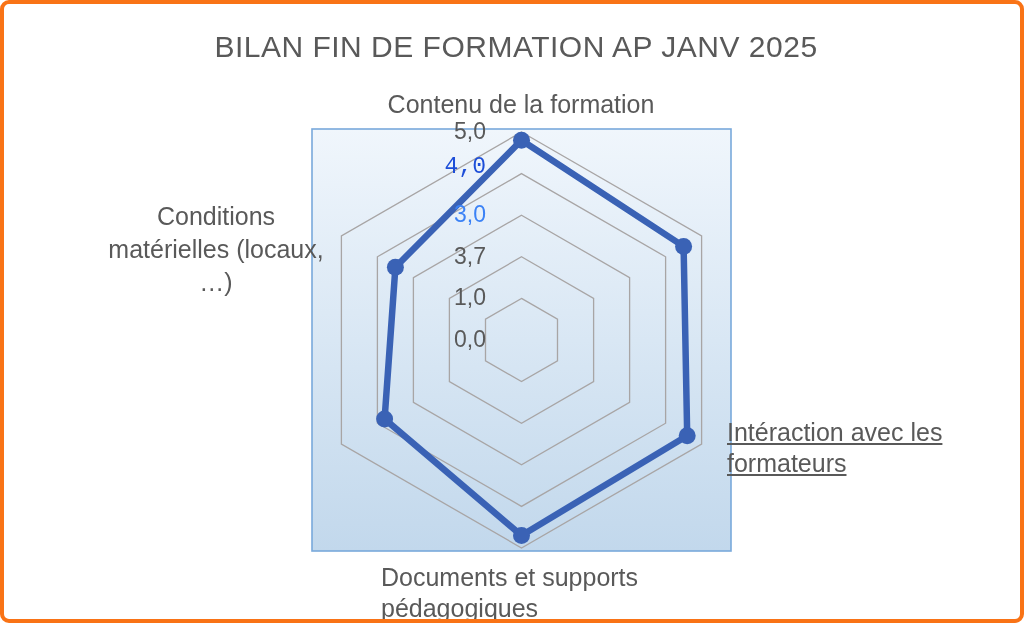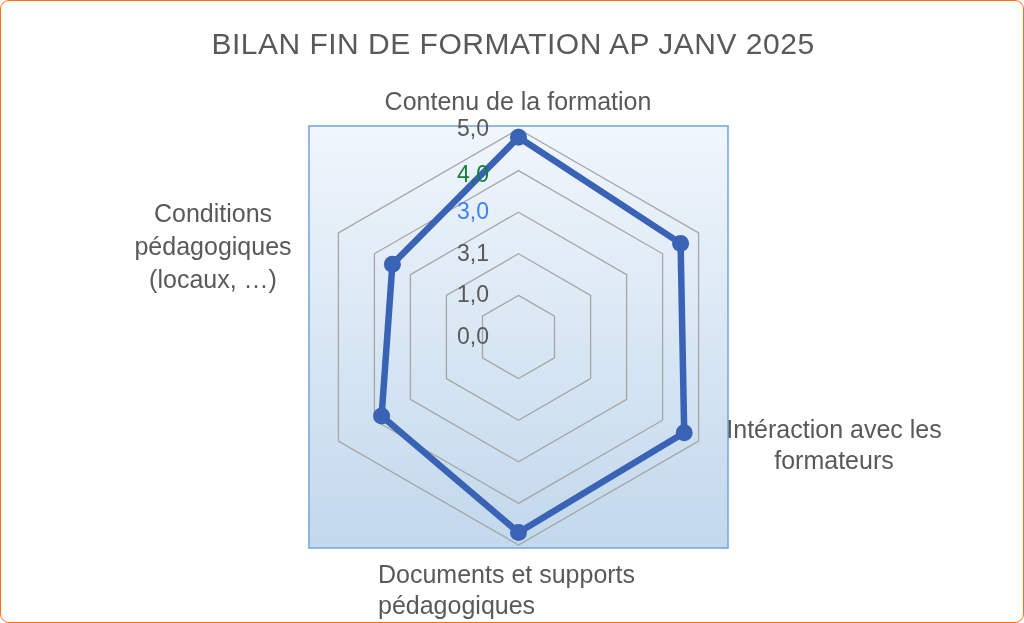--- a/index.html
+++ b/index.html
@@ -1,30 +1,30 @@
 <!DOCTYPE html>
 <html><head>
 <meta charset="utf-8">
 <style>
   html,body{margin:0;padding:0;background:#fff;font-family:"Liberation Sans",sans-serif;}
   .page{
     position:relative;width:1024px;height:623px;box-sizing:border-box;
-    background:#fff;border:1px solid #f97316;border-radius:9px;overflow:hidden;
+    background:#fff;border:4px solid #f97316;border-radius:9px;overflow:hidden;
   }
   .chart-title{
     position:absolute;left:0;top:26px;width:1024px;text-align:center;
     font-size:30px;letter-spacing:.5px;color:#595959;
   }
   #radar-svg{position:absolute;left:0;top:0;}
   .cat-label{
     position:absolute;font-size:25px;line-height:31px;color:#595959;
   }
   .cat-0{left:367px;top:86px;width:300px;text-align:center;line-height:28px;}
   .cat-1{left:707px;top:212px;width:290px;text-align:left;}
-  .cat-2{left:723px;top:413px;width:220px;text-align:center;}
+  .cat-2{left:723px;top:413px;width:220px;text-align:left;text-decoration:underline;}
   .cat-3{left:377px;top:558px;width:280px;text-align:left;}
   .cat-4{left:127px;top:413px;width:210px;text-align:center;}
   .cat-5{left:92px;top:196px;width:240px;text-align:center;line-height:33px;}
   .tick-label{
     position:absolute;right:534px;width:60px;text-align:right;
     transform:translateY(-52%);font-size:23px;color:#595959;
   }
 </style>
 </head>
 <body>
@@ -53,24 +53,24 @@
         <circle cx="683.2" cy="431.7" r="8.5" fill="#3A62B5"></circle>
         <circle cx="517.5" cy="531.5" r="8.5" fill="#3A62B5"></circle>
         <circle cx="380.6" cy="415.0" r="8.5" fill="#3A62B5"></circle>
         <circle cx="391.4" cy="263.2" r="8.5" fill="#3A62B5"></circle>
       </g>
   </svg>
 
   <div class="cat-label cat-0">Contenu de la formation</div>
   <div class="cat-label cat-2">Intéraction avec les formateurs</div>
   <div class="cat-label cat-3">Documents et supports pédagogiques</div>
-  <div class="cat-label cat-5">Conditions pédagogiques (locaux, …)</div>
+  <div class="cat-label cat-5">Conditions matérielles (locaux, …)</div>
 
   <div id="tick-layer">
       <div class="tick-label" style="top: 128px; color: rgb(89, 89, 89);">5,0</div>
-      <div class="tick-label" style="top: 174px; color: #15803d;">4,0</div>
+      <div class="tick-label" style="top: 164px; color: #1d4ed8; font-family: Liberation Mono, monospace;">4,0</div>
       <div class="tick-label" style="top: 211.2px; color: #3b82f6;">3,0</div>
-      <div class="tick-label" style="top: 252.8px; color: rgb(89, 89, 89);">3,1</div>
+      <div class="tick-label" style="top: 252.8px; color: rgb(89, 89, 89);">3,7</div>
       <div class="tick-label" style="top: 294.4px; color: rgb(89, 89, 89);">1,0</div>
       <div class="tick-label" style="top: 336px; color: rgb(89, 89, 89);">0,0</div>
     </div>
 
 </div>
 
 </body></html>

